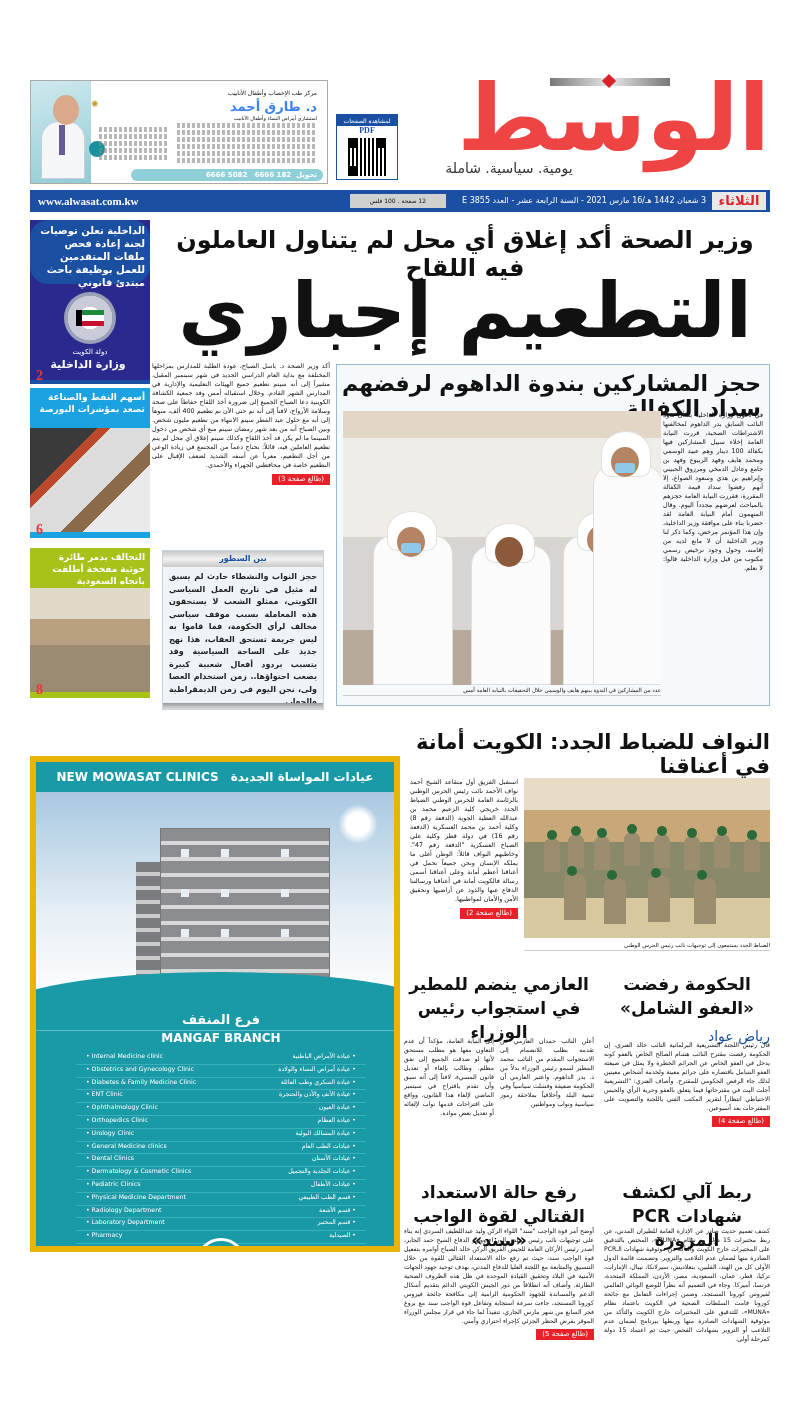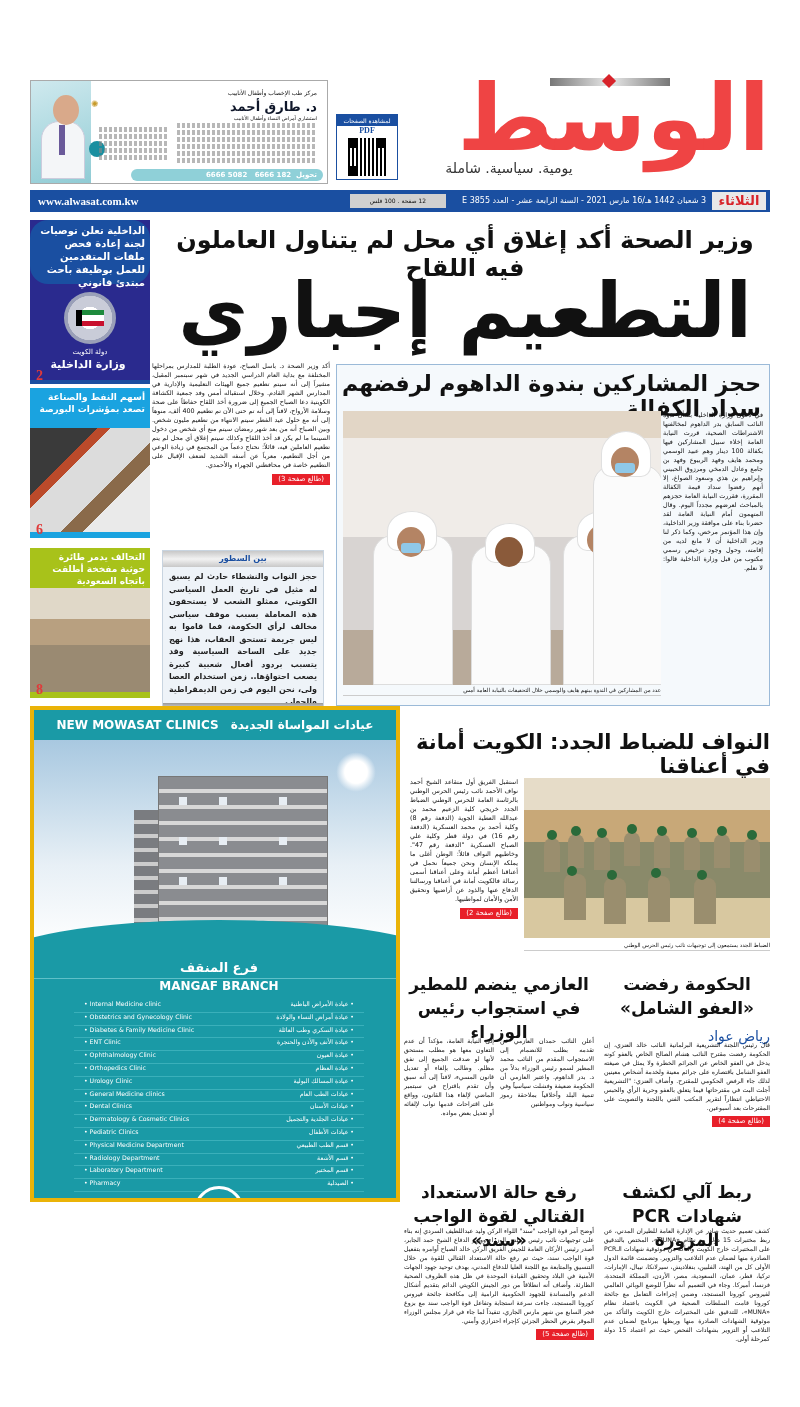--- a/index.html
+++ b/index.html
@@ -28,21 +28,21 @@
       repeating-linear-gradient(90deg,#000 0 2px,#fff 2px 4px),
       repeating-linear-gradient(0deg,#fff 0 3px,transparent 3px 5px);
     background-blend-mode: normal; }
 
   .doc-ad { left: 30px; top: 80px; width: 298px; height: 104px; border: 1px solid #aaa; background: #fff; overflow: hidden; }
   .doc-ad .bg { position: absolute; left: 0; top: 0; width: 60px; height: 104px; background: linear-gradient(160deg,#cfe9ee,#8fcbd4); }
   .doc-photo { position: absolute; left: 8px; top: 14px; width: 46px; height: 84px; }
   .doc-head { position: absolute; left: 14px; top: 0; width: 26px; height: 30px; border-radius: 50%; background: #d9a98a; }
   .doc-coat { position: absolute; left: 2px; top: 26px; width: 44px; height: 58px; border-radius: 18px 18px 0 0; background: #f4f6f8; border: 1px solid #ccd; }
   .doc-tie { position: absolute; left: 20px; top: 30px; width: 6px; height: 30px; background: #6a5a9a; }
-  .doc-name { position: absolute; right: 10px; top: 18px; font-size: 13px; color: #0f172a; font-weight: bold; direction: rtl; }
+  .doc-name { position: absolute; right: 10px; top: 18px; font-size: 13px; color: #3b82f6; font-weight: bold; direction: rtl; }
   .doc-title { position: absolute; right: 10px; top: 8px; font-size: 6px; direction: rtl; }
   .doc-spec { position: absolute; right: 10px; top: 34px; font-size: 5px; direction: rtl; }
   .doc-lines { position: absolute; right: 10px; top: 42px; width: 140px; }
   .doc-lines div, .doc-lines2 div { height: 5px; margin-bottom: 2px; background: repeating-linear-gradient(90deg,#888 0 3px,transparent 3px 5px); opacity: .6; }
   .doc-lines2 { position: absolute; left: 68px; top: 46px; width: 70px; }
   .doc-phone { position: absolute; left: 100px; top: 88px; width: 192px; height: 12px; border-radius: 6px; background: #8fd0d8; font-size: 7px; color: #fff; direction: rtl; padding: 0 6px; line-height: 12px; font-weight: bold; }
   .doc-logo { position: absolute; left: 60px; top: 18px; font-size: 9px; color: #c69a2a; }
   .doc-clinic-logo { position: absolute; left: 58px; top: 60px; width: 16px; height: 16px; border-radius: 50%; background: #1a8fa0; }
 
   
@@ -89,21 +89,21 @@
   .story2 .ph { position: absolute; left: 6px; top: 46px; width: 318px; height: 274px;
     background: linear-gradient(#e2d6c6 0 10%,#f0ece8 10% 46%,#d8d4d2 46% 80%,#b8aa9a 80%); overflow: hidden; }
   .person { position: absolute; bottom: 0; border-radius: 20px 20px 0 0; background: #fbfbfb; border: 1px solid #ddd; }
   .headdress { position: absolute; border-radius: 50% 50% 10px 10px; background: #fff; border: 1px solid #e0e0e0; }
   .face { position: absolute; border-radius: 50%; background: #b48464; }
   .mask { position: absolute; border-radius: 3px; background: #8fc8e8; }
   .story2 .cap { position: absolute; left: 6px; top: 322px; width: 318px; font-size: 5.5px; direction: rtl; border-bottom: 1px solid #ccc; padding-bottom: 2px; }
   .story2 .body { position: absolute; right: 6px; top: 46px; width: 100px; font-size: 6.4px; line-height: 9px; direction: rtl; text-align: justify; }
 
   
-  .ad { left: 30px; top: 706px; width: 370px; height: 496px; border: 4px solid #eab308; background: #fff; overflow: hidden; }
+  .ad { left: 30px; top: 756px; width: 370px; height: 496px; border: 6px solid #eab308; background: #fff; overflow: hidden; }
   .ad .top { height: 30px; background: #1a9aa6; color: #fff; font-size: 12px; font-weight: bold; display: flex; justify-content: center; align-items: center; gap: 12px; }
   .ad .sky { position: absolute; left: 0; top: 30px; width: 370px; height: 210px; background: linear-gradient(#a8c8e0,#e8f0f6 60%,#fff); }
   .sun { position: absolute; right: 28px; top: 12px; width: 40px; height: 40px; border-radius: 50%; background: radial-gradient(circle,#fff 0 40%,rgba(255,255,255,0) 70%); }
   .bldg { position: absolute; left: 124px; top: 36px; width: 170px; height: 170px; background: repeating-linear-gradient(#8a8c90 0 12px,#d8d8d8 12px 16px); border: 1px solid #777; }
   .bldg-l { position: absolute; left: 100px; top: 70px; width: 30px; height: 130px; background: repeating-linear-gradient(#7a7c80 0 10px,#ccc 10px 14px); }
   .bldg-win { position: absolute; background: #e8eef4; width: 8px; height: 8px; }
   .trees { position: absolute; left: 70px; top: 196px; width: 250px; height: 36px; border-radius: 40% 40% 0 0; background: radial-gradient(ellipse at 30% 40%,#5a9a3a,#2a6a2a 70%); }
   .ad .wave { position: absolute; left: -40px; top: 210px; width: 450px; height: 80px; border-radius: 50% 50% 0 0; background: #1a9aa6; }
   .ad .teal { position: absolute; left: 0; top: 240px; width: 370px; height: 272px; background: #1a9aa6; }
   .branch-ar { position: absolute; left: 0; top: 250px; width: 370px; text-align: center; color: #fff; font-size: 13px; font-weight: bold; direction: rtl; }

